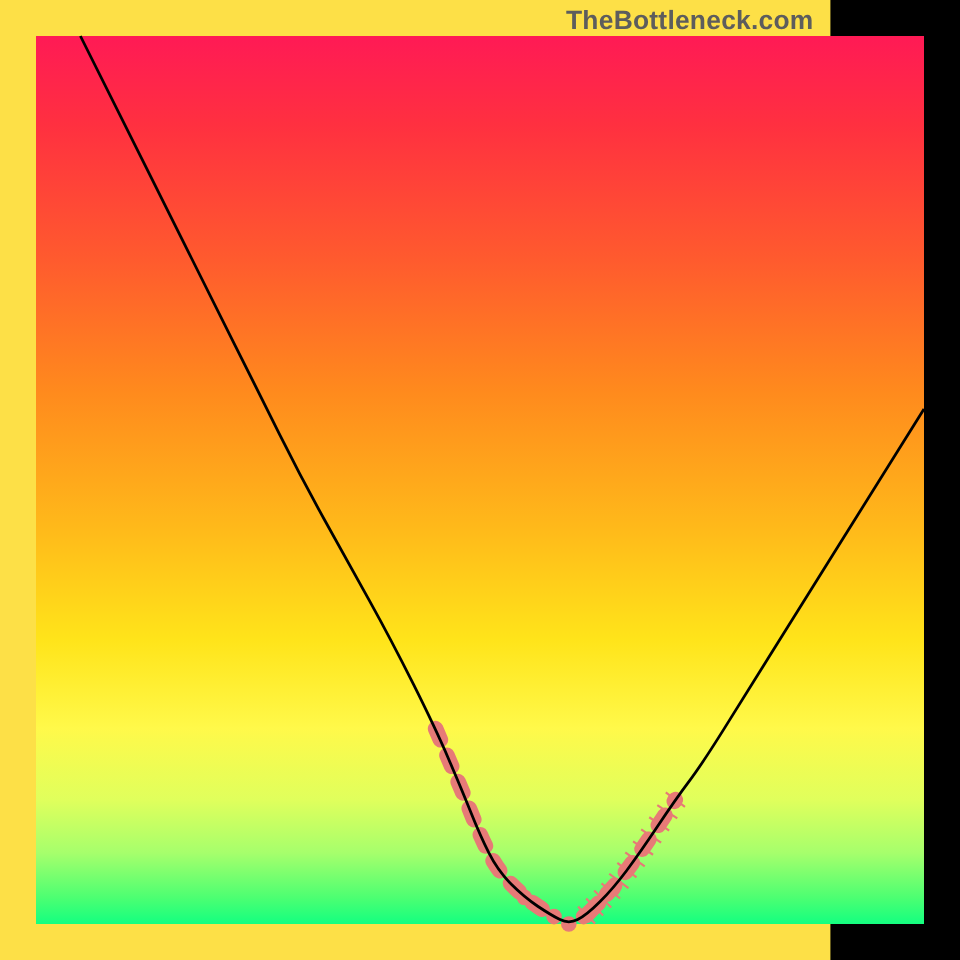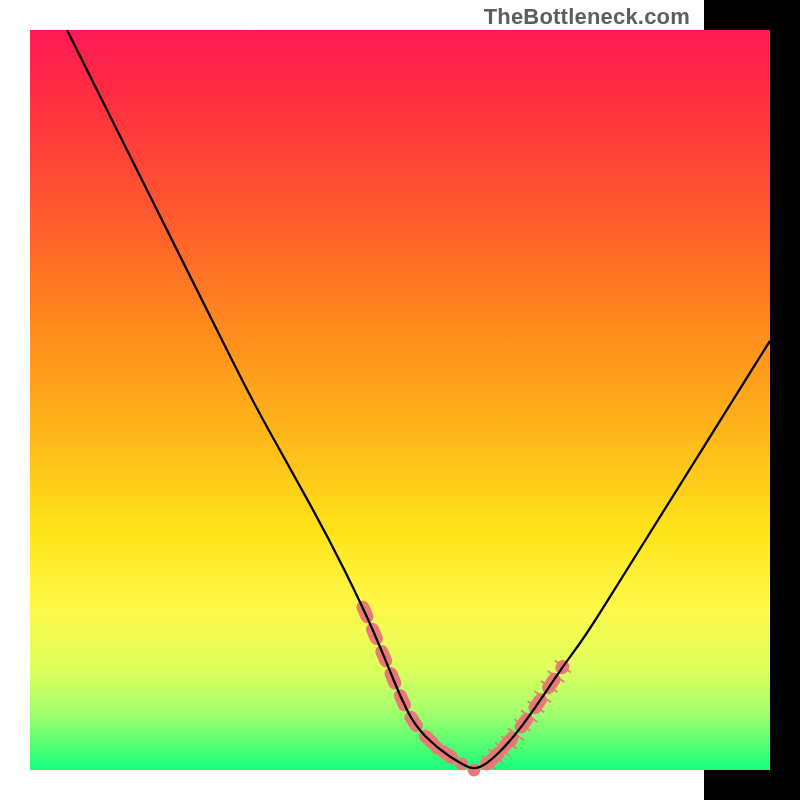--- a/index.html
+++ b/index.html
@@ -8,22 +8,21 @@
     width: 800px;
     height: 800px;
     overflow: hidden;
     background: #000;
     font-family: Arial, Helvetica, sans-serif;
   }
   .frame {
     position: relative;
     width: 692px;
     height: 800px;
-    background: #ffffff;
-    padding-left: 12px;
+    background: #fde047;
   }
   .watermark {
     position: absolute;
     top: 4px;
     right: 14px;
     color: #5d5d5d;
     font-size: 22px;
     font-weight: 600;
     letter-spacing: 0.2px;
     z-index: 5;

